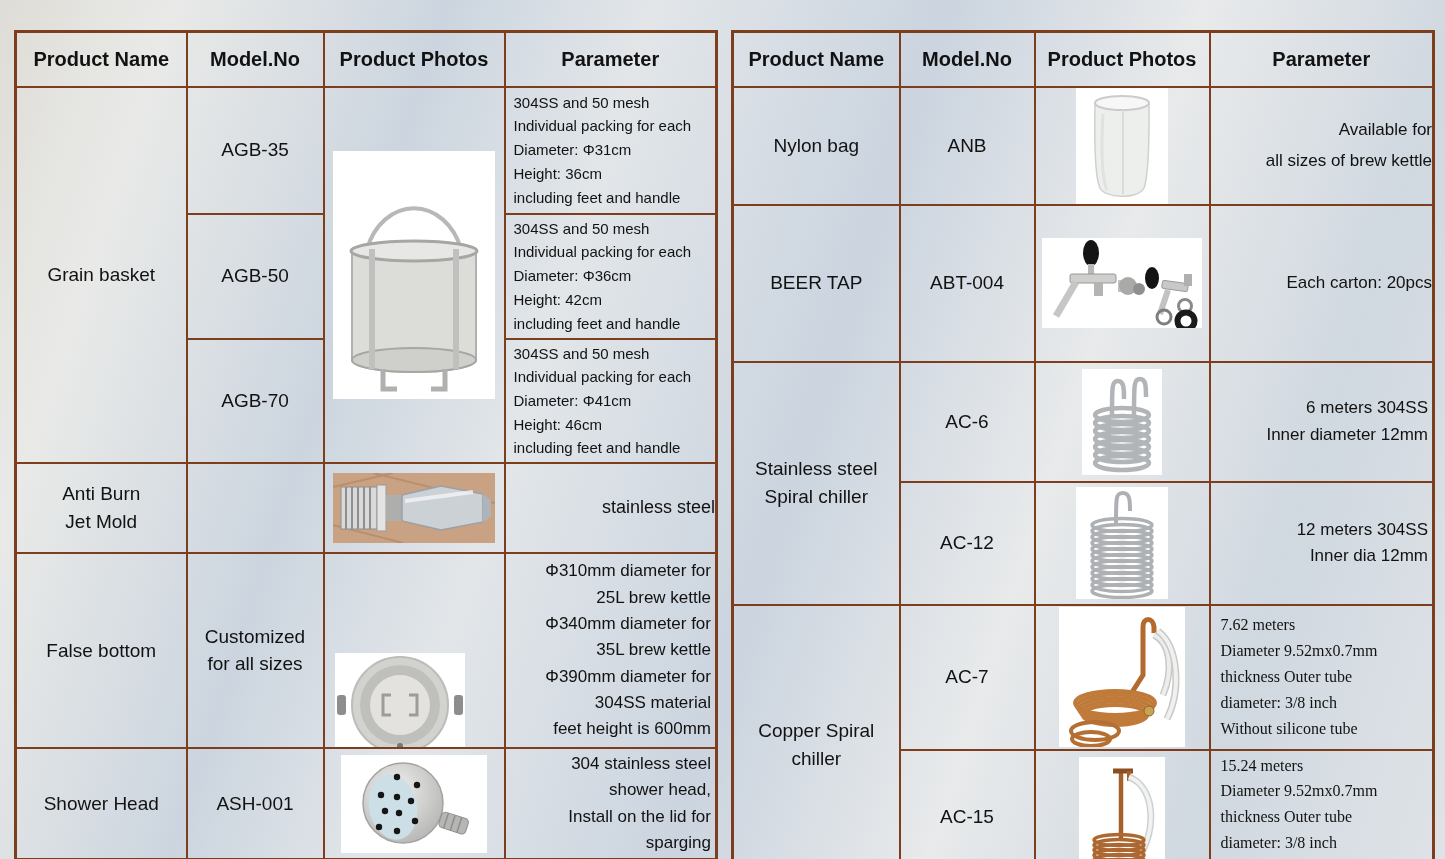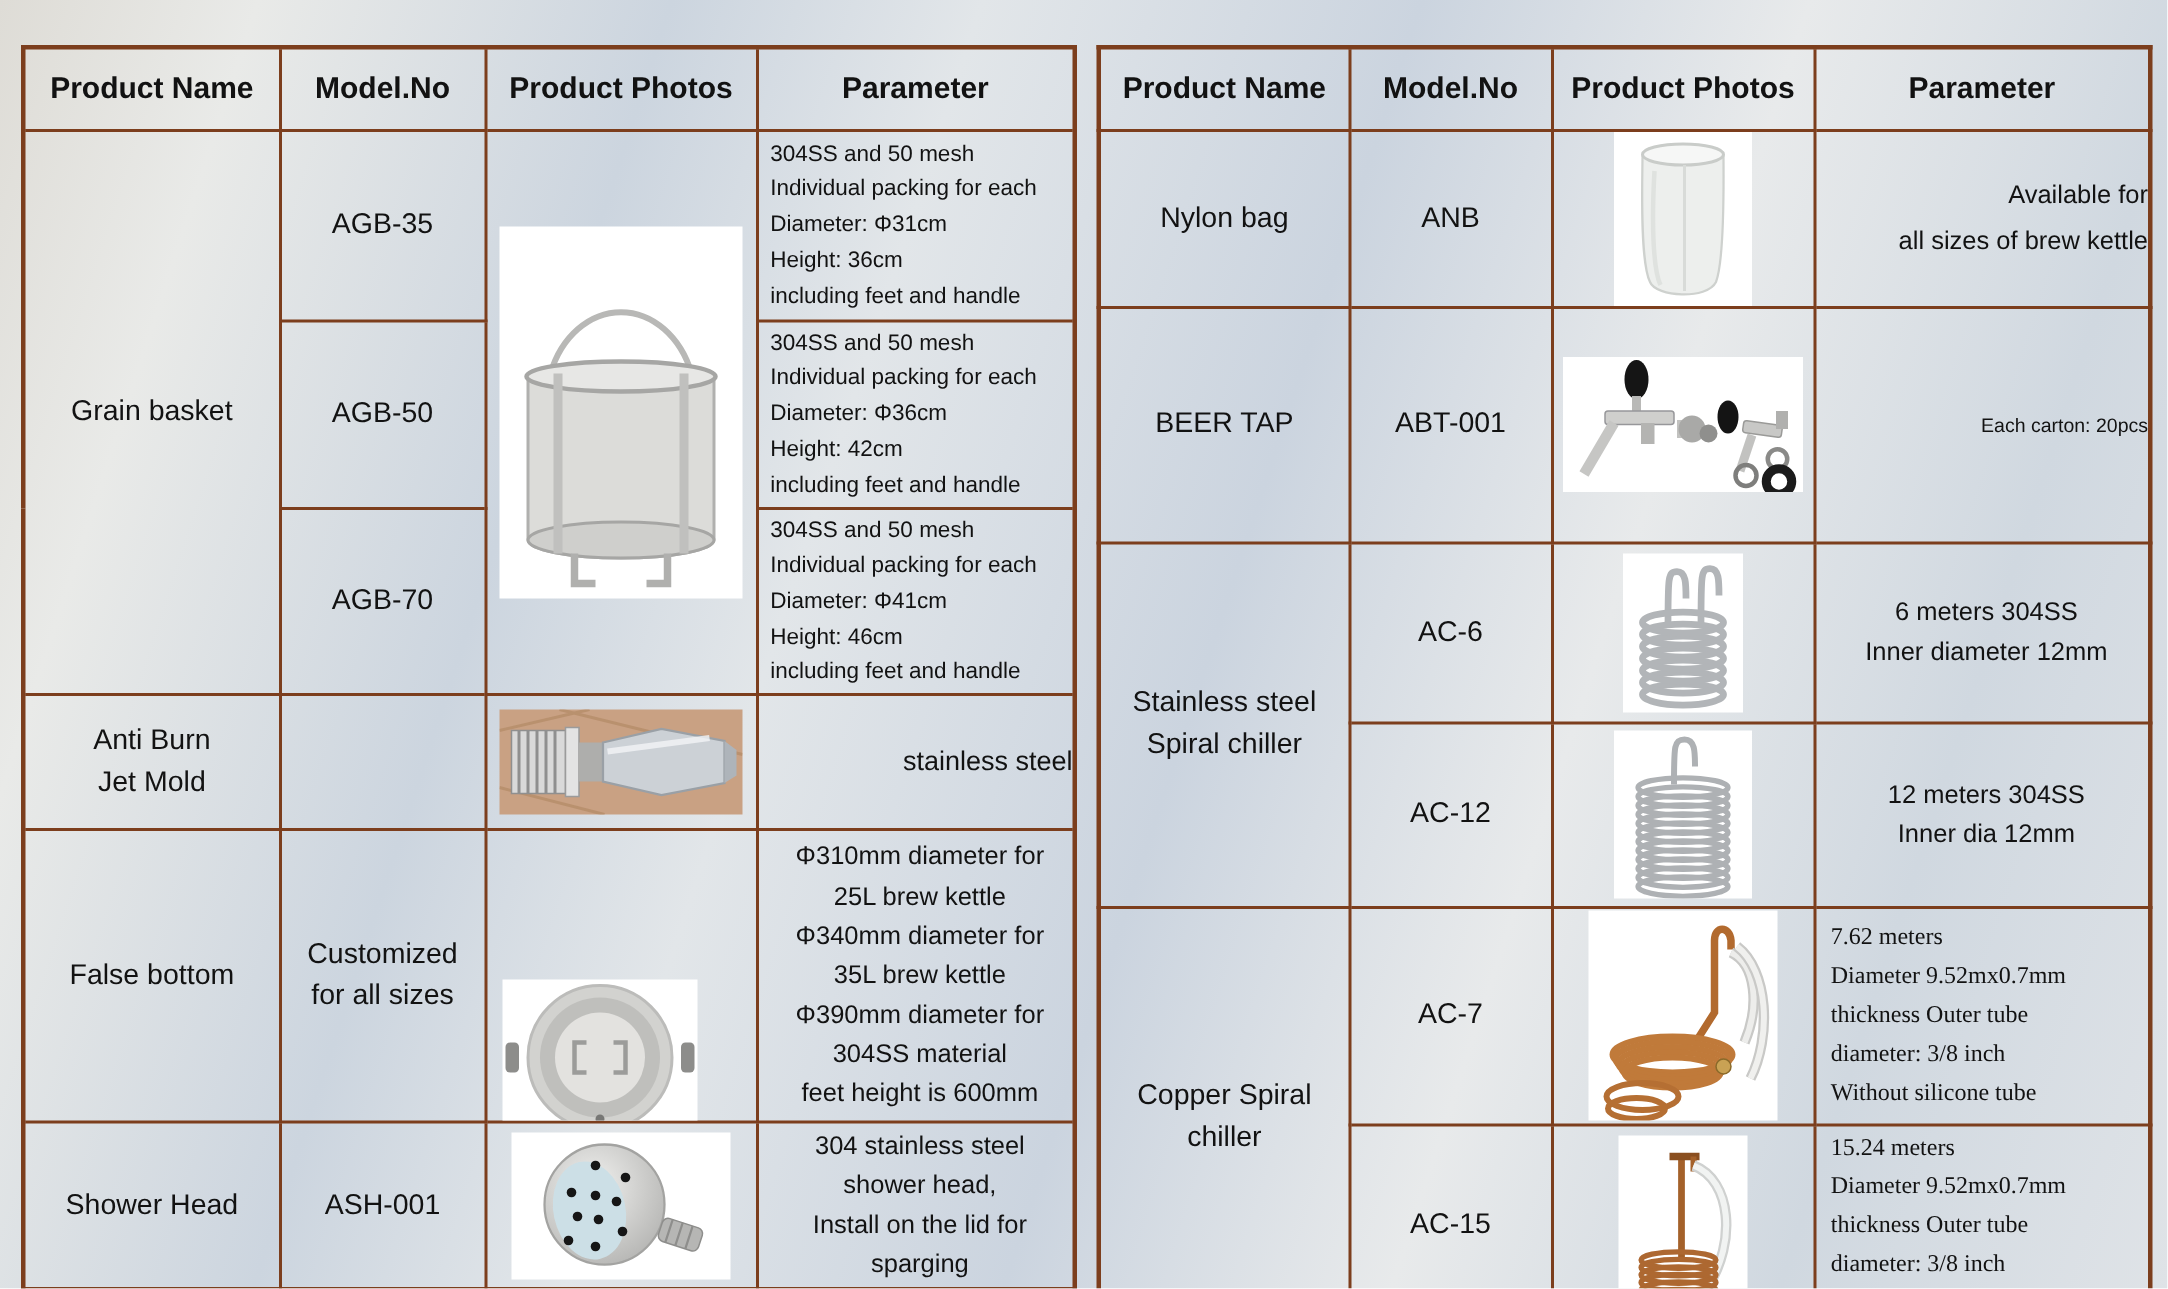--- a/index.html
+++ b/index.html
@@ -15,21 +15,21 @@
   }
   .catalog th,.catalog td{
     border:2px solid #7c3e1d;
     vertical-align:middle;text-align:center;
     padding:0;overflow:hidden;
   }
   .catalog th{font-size:20px;font-weight:bold;}
   .cell-name,.cell-model{font-size:19px;white-space:pre-line;line-height:1.45;}
   .param{white-space:pre-line;}
   .param.p-grain{font-size:15px;line-height:1.58;text-align:left;padding:2px 4px 2px 8px;}
-  .param.p-left{font-size:17px;line-height:1.55;text-align:center;padding:2px 4px 2px 10px;}
+  .param.p-left{font-size:17px;line-height:1.55;text-align:right;padding:2px 4px 2px 10px;}
   .param.p-copper{font-size:16px;line-height:1.62;text-align:left;padding:2px 4px 2px 10px;font-family:Liberation Serif, serif;}
   .param.p-center{font-size:18px;text-align:right;}
   .photo-wrap{display:flex;align-items:center;justify-content:center;width:100%;height:100%;}
   .photo{background:#ffffff;display:flex;align-items:center;justify-content:center;}
   .fb-stack{position:relative;width:100%;height:100%;}
   .fb-stack .photo{position:absolute;}
 </style>
 </head>
 <body>
 
@@ -214,21 +214,21 @@
                 <path d="M27 26 C25 60 26 92 31 102" stroke="#dfe2df" stroke-width="3" fill="none"></path>
               </svg>
             </div>
           </div>
         </td>
         <td class="param p-center" style="font-size:17px;line-height:1.8">Available for
 all sizes of brew kettle</td>
       </tr>
       <tr style="height:157px">
         <td class="cell-name">BEER TAP</td>
-        <td class="cell-model">ABT-001</td>
+        <td class="cell-model">ABT-004</td>
         <td>
           <div class="photo-wrap">
             <div class="photo" style="width:160px;height:90px">
               <svg width="160" height="90" viewBox="0 0 160 90">
                 <ellipse cx="49" cy="15" rx="8" ry="13" fill="#151515"></ellipse>
                 <rect x="46" y="26" width="6" height="12" fill="#b9b9b7"></rect>
                 <rect x="28" y="36" width="46" height="9" rx="2" fill="#cfcfcd" stroke="#97979a"></rect>
                 <rect x="52" y="44" width="9" height="14" fill="#b4b4b2"></rect>
                 <path d="M34 44 L14 78" stroke="#c6c6c4" stroke-width="7"></path>
                 <rect x="76" y="42" width="6" height="12" fill="#c2c2c0"></rect>
@@ -240,21 +240,21 @@
                   </g>
                 <path d="M126 52 L118 76" stroke="#c2c2c0" stroke-width="6"></path>
                 <rect x="142" y="36" width="8" height="12" fill="#b0b0ae"></rect>
                 <circle cx="122" cy="79" r="7" fill="none" stroke="#7e7e7c" stroke-width="3"></circle>
                 <circle cx="143" cy="68" r="6.5" fill="none" stroke="#8a8a88" stroke-width="3"></circle>
                 <circle cx="144" cy="83" r="8.5" fill="none" stroke="#1b1b1b" stroke-width="6"></circle>
               </svg>
             </div>
           </div>
         </td>
-        <td class="param p-center" style="font-size:13px">Each carton: 20pcs</td>
+        <td class="param p-center" style="font-size:17px">Each carton: 20pcs</td>
       </tr>
       <tr style="height:120px">
         <td rowspan="2" class="cell-name">Stainless steel
 Spiral chiller</td>
         <td class="cell-model">AC-6</td>
         <td>
           <div class="photo-wrap">
             <div class="photo" style="width:80px;height:106px">
               <svg width="80" height="106" viewBox="0 0 80 106">
                 <path d="M30 48 C30 16 30 12 36 12 C42 12 42 20 42 30" stroke="#b2b5b8" stroke-width="4.5" fill="none"></path>

